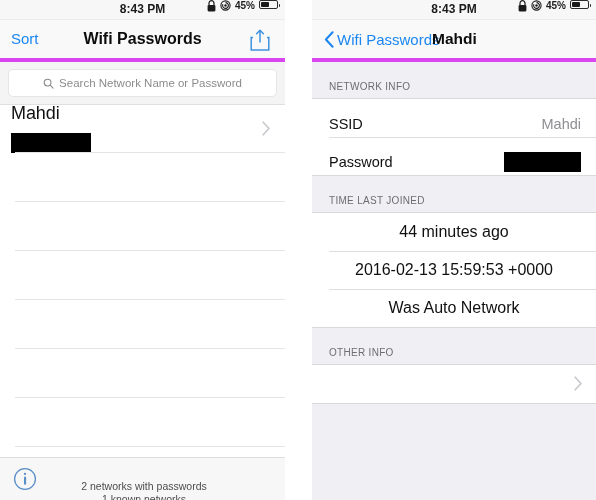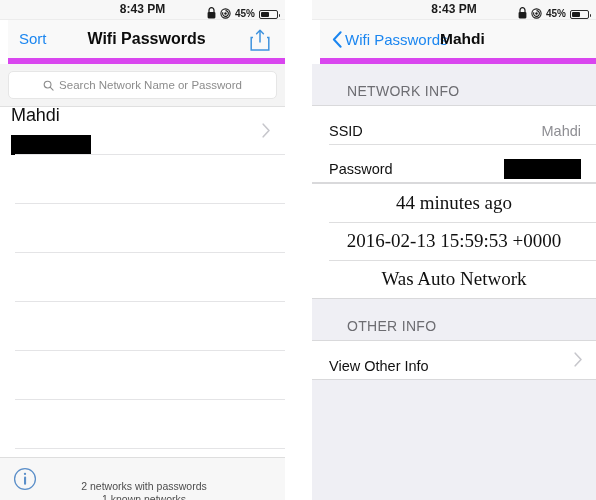--- a/index.html
+++ b/index.html
@@ -66,21 +66,21 @@
     font-size: 12px;
     font-weight: bold;
     color: #1b1b1b;
   }
   .sb-right {
     position: absolute;
     right: 7px;
     top: 0;
     height: 19px;
     display: flex;
-    align-items: flex-end;
+    align-items: flex-start;
     gap: 4px;
   }
   .sb-pct {
     font-size: 10px;
     font-weight: bold;
     color: #1b1b1b;
   }
   .battery {
     position: relative;
     width: 19px;
@@ -104,22 +104,21 @@
     left: 1px; top: 1px; bottom: 1px;
     background: #1b1b1b;
     border-radius: 1px;
   }
 
   
   .navbar {
     position: relative;
     height: 38px;
     background: #f9f9f9;
-    border-bottom: 6px solid #d946ef;
-    margin-left: 8px;
+    border-bottom: 4px solid #d946ef;
   }
   .nav-title {
     position: absolute;
     left: 0; right: 0; top: 0;
     height: 38px;
     line-height: 38px;
     text-align: center;
     font-size: 16px;
     font-weight: bold;
     color: #0c0c0c;
@@ -260,22 +259,22 @@
   }
   .footer-line {
     display: block;
     font-size: 10.5px;
     color: #4d4d4d;
   }
 
   
   .grouped { background: #efeff4; min-height: 443px; }
   .sec-header {
-    padding: 19px 0 6px 35px;
-    font-size: 14px;
+    padding: 19px 0 6px 17px;
+    font-size: 10px;
     color: #6d6d72;
     letter-spacing: 0.3px;
   }
   .sec-body {
     background: #ffffff;
     border-top: 1px solid #d9d9db;
     border-bottom: 1px solid #d9d9db;
   }
   .cell {
     position: relative;
@@ -300,21 +299,21 @@
   }
   .cell-value {
     margin-left: auto;
     font-size: 14.5px;
     color: #8e8e93;
   }
   .cell-center {
     justify-content: center;
     padding: 0 12px;
   }
-  .cell-center .cell-label { font-size: 19px; font-family: Liberation Serif, serif; }
+  .cell-center .cell-label { font-size: 16px; }
   .redact-pw {
     margin-left: auto;
     width: 77px;
     height: 20px;
     background: #000000;
   }
   .cell-disclosure {
     position: absolute;
     right: 13px;
     top: 11px;
@@ -452,35 +451,35 @@
       <div class="cell">
         <span class="cell-label">SSID</span>
         <span class="cell-value">Mahdi</span>
       </div>
       <div class="cell">
         <span class="cell-label">Password</span>
         <span class="redact-pw"></span>
       </div>
     </div>
 
+    <div class="sec-header">TIME LAST JOINED</div>
     <div class="sec-body">
       <div class="cell cell-center">
         <span class="cell-label">44 minutes ago</span>
       </div>
       <div class="cell cell-center">
         <span class="cell-label">2016-02-13 15:59:53 +0000</span>
       </div>
       <div class="cell cell-center">
         <span class="cell-label">Was Auto Network</span>
       </div>
     </div>
 
     <div class="sec-header">OTHER INFO</div>
     <div class="sec-body">
       <div class="cell">
-        <span class="cell-label">View Other Info</span>
         <svg class="cell-disclosure" viewBox="0 0 9 15">
           <path d="M1.2 1.2 7 7.5l-5.8 6.3" fill="none" stroke="#c7c7cc" stroke-width="1.6" stroke-linecap="round" stroke-linejoin="round"></path>
         </svg>
       </div>
     </div>
   </div>
 </div>
 
 </body></html>

